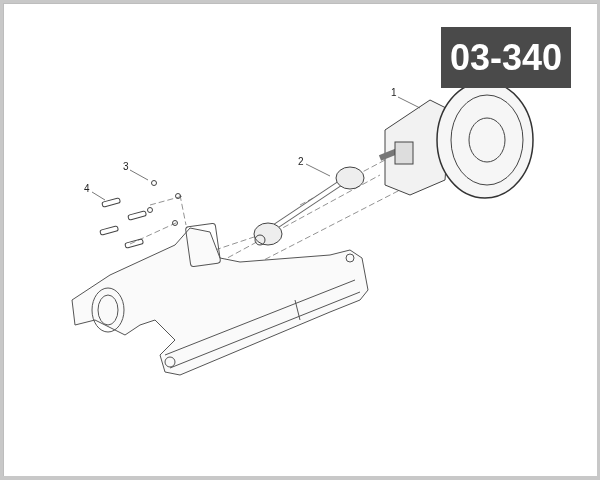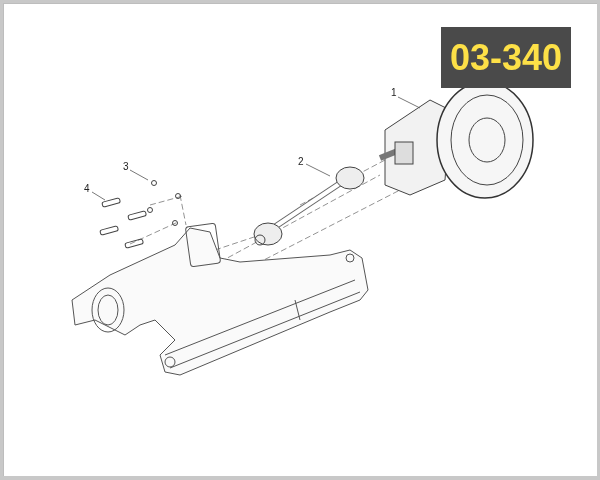--- a/index.html
+++ b/index.html
@@ -1,19 +1,19 @@
 <!DOCTYPE html>
 <html><head>
 <meta charset="utf-8">
 <style>
   html, body { margin:0; padding:0; }
   body { width:600px; height:480px; background:#c8c8c8; position:relative; overflow:hidden; font-family:"Liberation Sans", sans-serif; }
   .frame { position:absolute; left:3px; top:3px; width:593px; height:472px; background:#ffffff; border-top:1px solid #bdbdbd; border-left:1px solid #bdbdbd; }
   .badge { position:absolute; left:441px; top:27px; width:130px; height:61px; background:#4a4a4a; display:flex; align-items:center; justify-content:center; }
-  .badge span { color:#fde047; font-family:"Liberation Sans", sans-serif; font-weight:bold; font-size:36px; letter-spacing:0px; }
+  .badge span { color:#ffffff; font-family:"Liberation Sans", sans-serif; font-weight:bold; font-size:36px; letter-spacing:0px; }
   svg.diagram { position:absolute; left:0; top:0; }
   .lbl { font-family:"Liberation Sans", sans-serif; font-size:10px; fill:#222; }
 </style>
 </head>
 <body>
 
 <div class="frame"></div>
 
 <svg class="diagram" width="600" height="480" viewBox="0 0 600 480">
   <g fill="none" stroke="#555" stroke-width="1">

